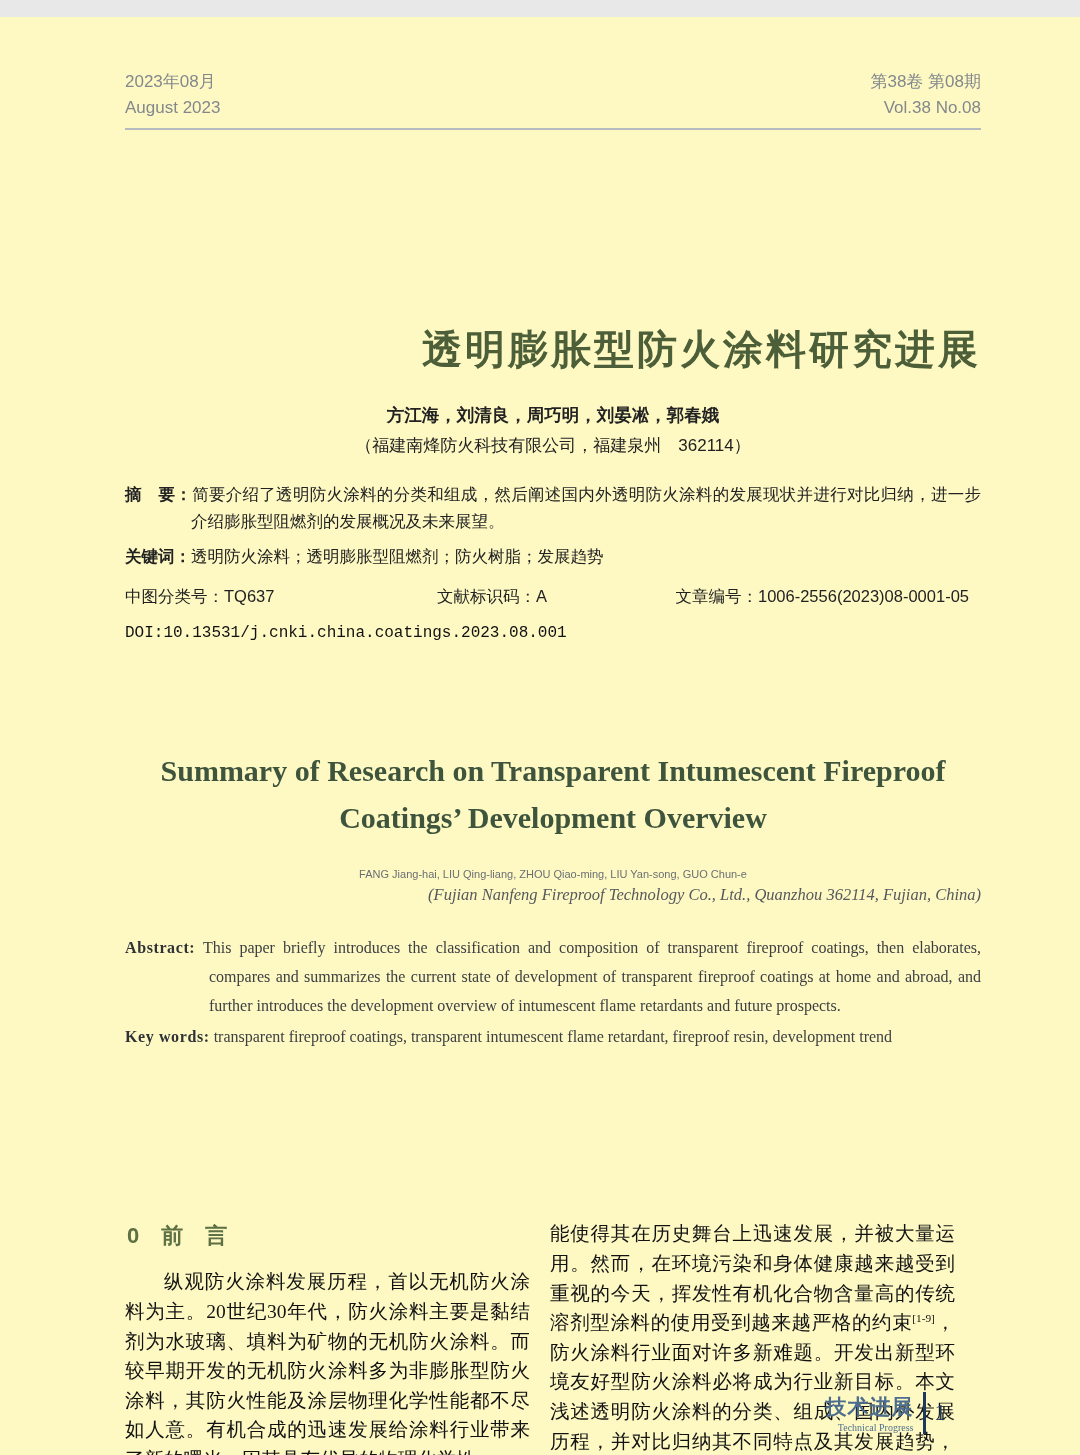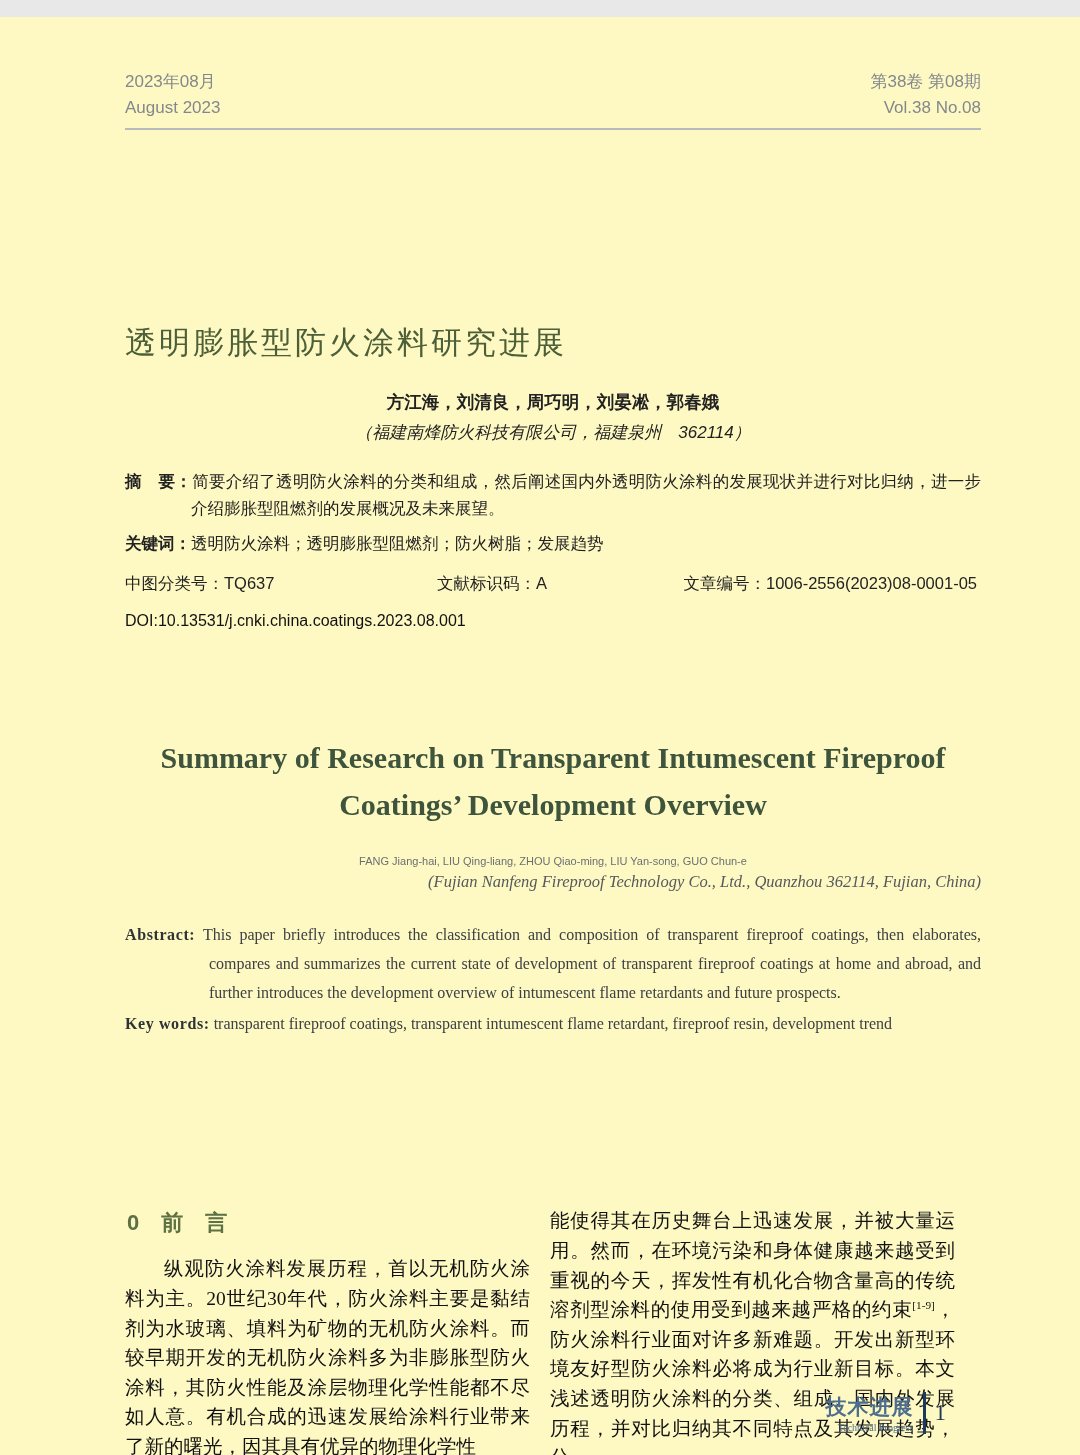--- a/index.html
+++ b/index.html
@@ -24,40 +24,39 @@
     font-size: 17px;
     line-height: 1.5;
     padding-bottom: 8px;
     border-bottom: 2px solid #b8bbbe;
   }
   .jheader .hc { text-align: center; }
   .jheader .hr { text-align: right; }
   
   .title-cn {
     margin-top: 192px;
-    text-align: left;
-    font-size: 31px;
-    font-weight: 400;
+    text-align: right;
+    font-size: 40px;
+    font-weight: 700;
     letter-spacing: 3px;
     color: #4c5f38;
     font-family: "Liberation Sans", sans-serif;
   }
   .authors-cn {
     margin-top: 26px;
     text-align: center;
     font-size: 17.5px;
     font-weight: 700;
     color: #222;
   }
   .affil-cn {
     margin-top: 7px;
     text-align: center;
     font-size: 17px;
     color: #222;
-    font-style: italic;
   }
   
   .meta-cn {
     margin-top: 24px;
     font-size: 16.5px;
     line-height: 1.62;
     color: #222;
   }
   .hang-cn {
     padding-left: 66px;
@@ -67,24 +66,24 @@
   .hang-cn .lab, .kw-cn .lab { font-weight: 700; }
   .kw-cn { margin-top: 9px; }
   .cls-row {
     position: relative;
     margin-top: 13px;
     height: 24px;
     font-size: 16.5px;
   }
   .cls-row .cls-left { position: absolute; left: 0; }
   .cls-row .cls-mid  { position: absolute; left: 312px; }
-  .cls-row .cls-right{ position: absolute; right: 4px; }
+  .cls-row .cls-right{ position: absolute; right: 12px; }
   .doi-line {
     margin-top: 14px;
-    font-family: Liberation Sans, sans-serif;
+    font-family: Liberation Mono, monospace;
     font-size: 16px;
     color: #111;
   }
   
   .title-en {
     margin-top: 100px;
     text-align: center;
     font-family: "Liberation Serif", serif;
     font-weight: 700;
     font-size: 30px;

